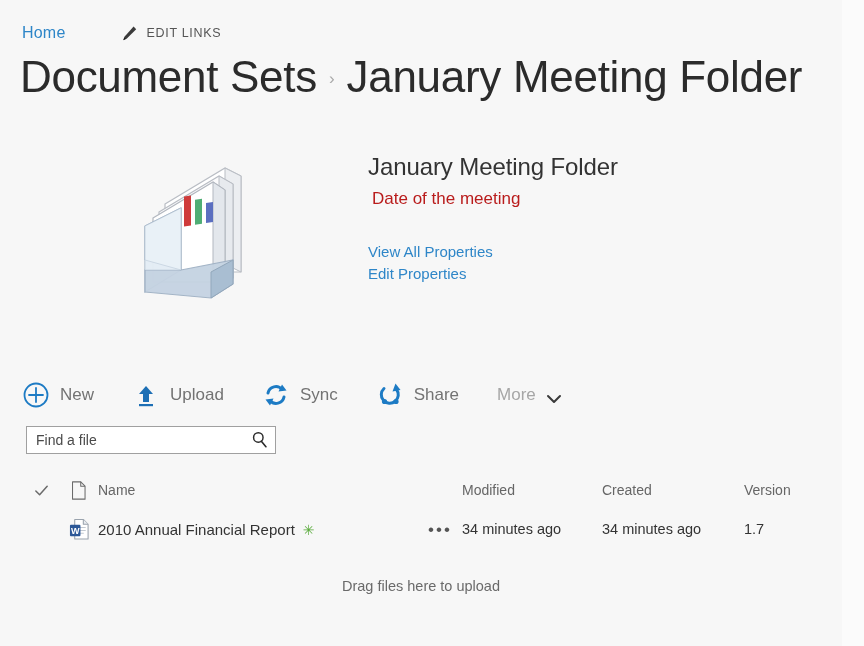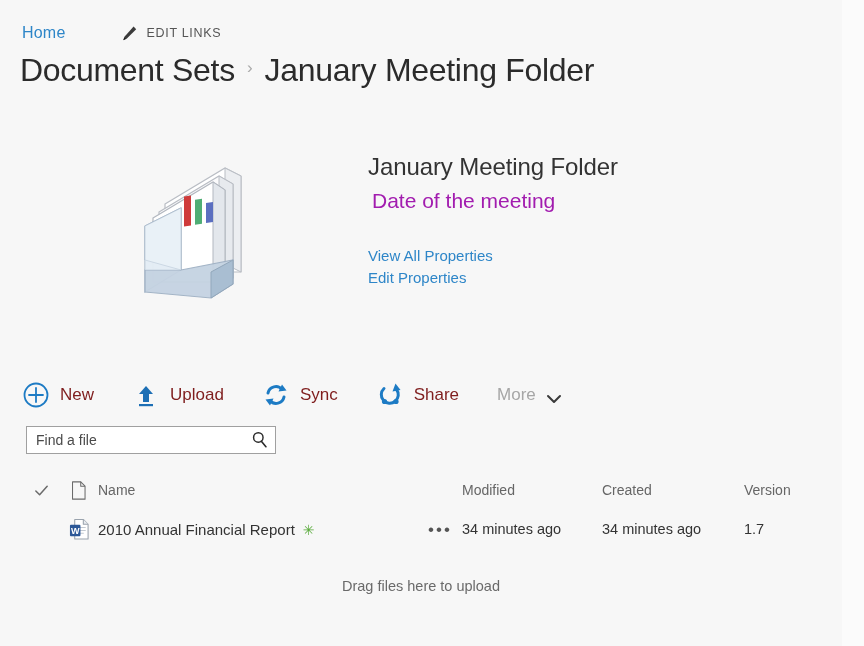--- a/index.html
+++ b/index.html
@@ -60,21 +60,21 @@
 
   
   .title-row {
     position: absolute;
     left: 20px; top: 52px;
     display: flex;
     align-items: baseline;
     white-space: nowrap;
   }
   .title-main, .title-sub {
-    font-size: 32px;
+    font-size: 44px;
     font-weight: 300;
     color: #2b2b2b;
     letter-spacing: -0.3px;
   }
   .title-sep {
     font-size: 17px;
     color: #a9a9a9;
     margin: 0 12px;
     position: relative;
     top: -8px;
@@ -92,22 +92,22 @@
     width: 420px;
   }
   .summary-title {
     font-size: 24px;
     font-weight: 300;
     color: #333;
     letter-spacing: -0.1px;
     line-height: 1.25;
   }
   .summary-desc {
-    font-size: 21px;
-    color: #a21caf;
+    font-size: 17px;
+    color: #b91c1c;
     margin-top: 7px;
     margin-left: 4px;
   }
   .prop-links {
     margin-top: 32px;
   }
   .prop-link {
     display: block;
     font-size: 15px;
     color: #2e86c8;
@@ -131,21 +131,21 @@
   }
   .cmd-icon {
     width: 28px; height: 28px;
     display: inline-flex;
     align-items: center;
     justify-content: center;
     margin-right: 10px;
   }
   .cmd-label {
     font-size: 17px;
-    color: #7f1d1d;
+    color: #737373;
     font-weight: 400;
   }
   .cmd.more {
     margin-right: 0;
   }
   .cmd.more .cmd-label { color: #a6a6a6; }
   .chev-down {
     margin-left: 10px;
     width: 16px; height: 10px;
     display: inline-block;

